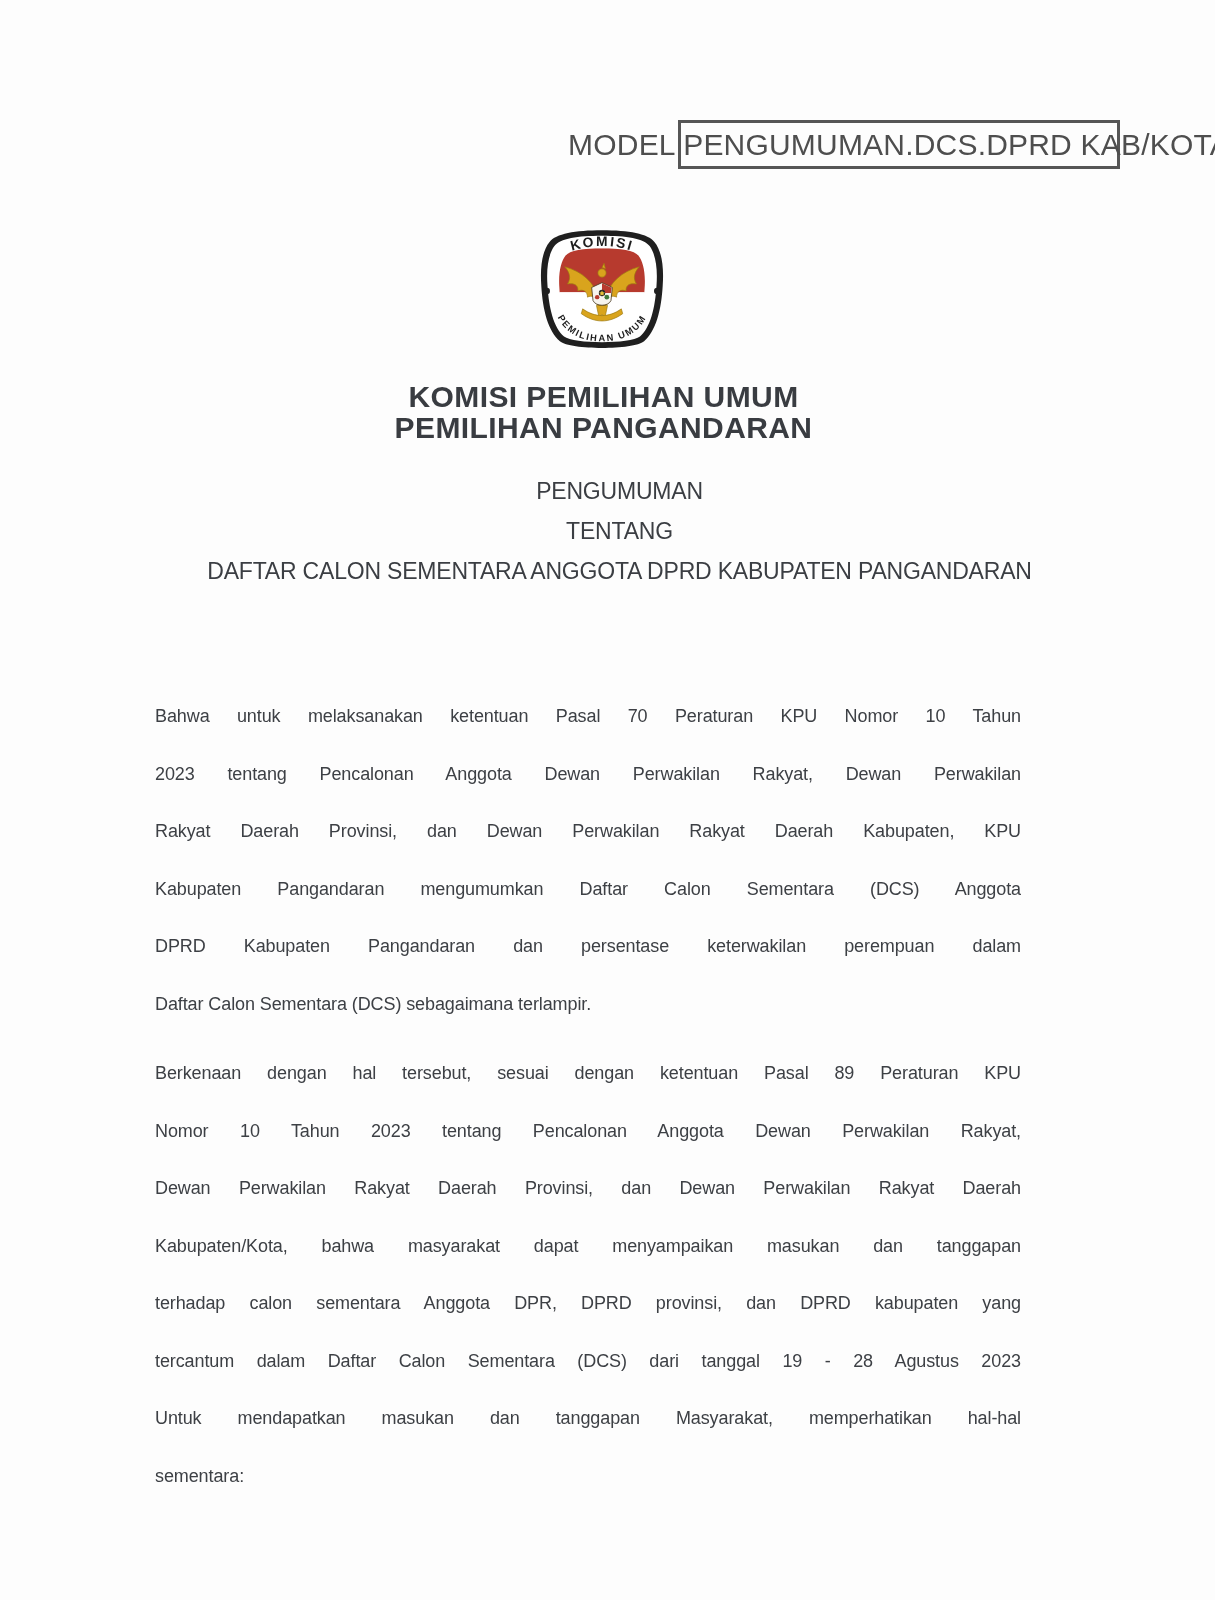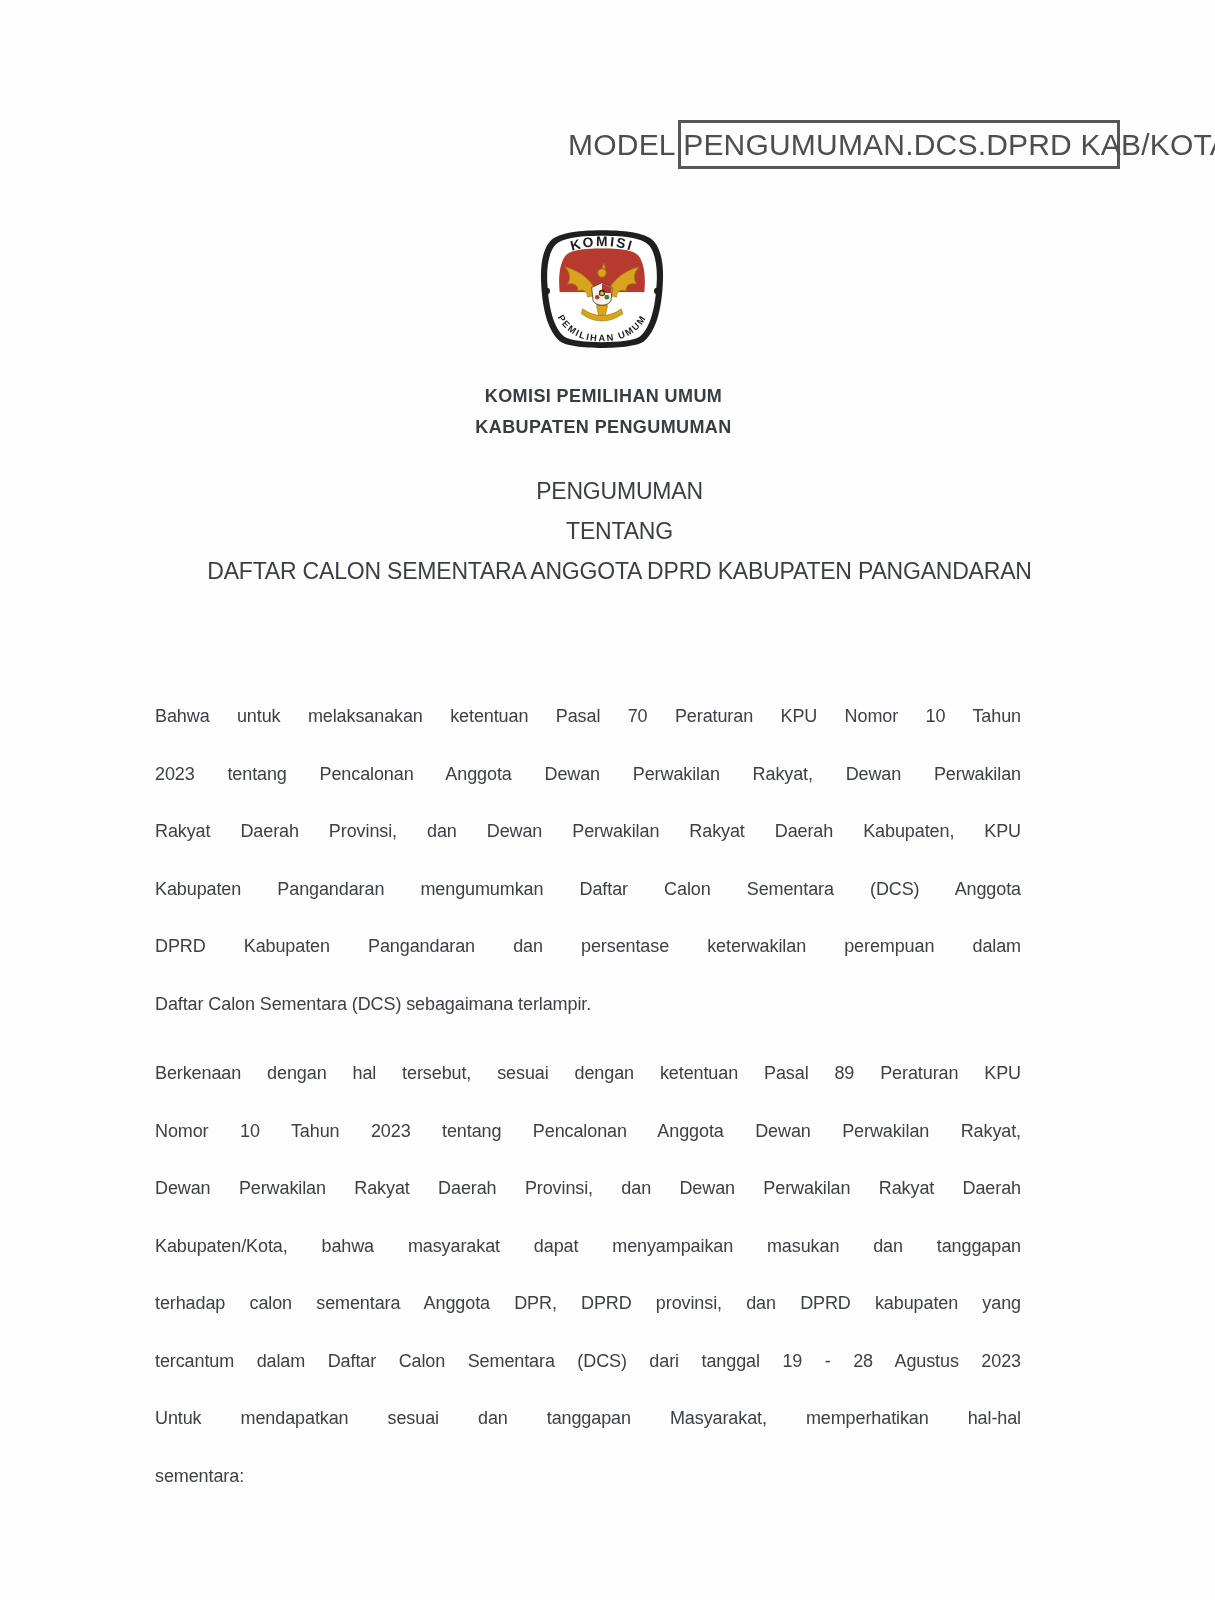--- a/index.html
+++ b/index.html
@@ -33,21 +33,21 @@
     top: 218px; left: 533px;
     width: 138px; height: 150px;
   }
   .logo-wrap svg { width: 100%; height: 100%; display: block; }
   
   .org-heading {
     position: absolute;
     top: 381px; left: 0; width: 1207px;
     text-align: center;
     font-weight: bold;
-    font-size: 18px;
+    font-size: 30px;
     line-height: 31px;
     letter-spacing: 0.4px;
     color: #393c41;
   }
   
   .doc-title {
     position: absolute;
     top: 471px; left: 16px; width: 1207px;
     text-align: center;
     font-size: 23px;
@@ -137,21 +137,21 @@
         <textPath href="#arcTop" startOffset="50%" text-anchor="middle">KOMISI</textPath>
       </text>
       <text font-family="Liberation Sans, sans-serif" font-size="13.5" font-weight="bold" fill="#1d1d1d" letter-spacing="2.5">
         <textPath href="#arcBottom" startOffset="50%" text-anchor="middle">PEMILIHAN UMUM</textPath>
       </text>
     </svg>
   </div>
 
   <div class="org-heading">
     <div>KOMISI PEMILIHAN UMUM</div>
-    <div>KABUPATEN PENGUMUMAN</div>
+    <div>PEMILIHAN PANGANDARAN</div>
   </div>
 
   <div class="doc-title">
     <div>PENGUMUMAN</div>
     <div>TENTANG</div>
     <div>DAFTAR CALON SEMENTARA ANGGOTA DPRD KABUPATEN PANGANDARAN</div>
   </div>
 
   <div class="doc-body">
     <div class="paragraph">
@@ -162,18 +162,18 @@
       <div class="bline">DPRD Kabupaten Pangandaran dan persentase keterwakilan perempuan dalam</div>
       <div class="bline last">Daftar Calon Sementara (DCS) sebagaimana terlampir.</div>
     </div>
     <div class="paragraph">
       <div class="bline">Berkenaan dengan hal tersebut, sesuai dengan ketentuan Pasal 89 Peraturan KPU</div>
       <div class="bline">Nomor 10 Tahun 2023 tentang Pencalonan Anggota Dewan Perwakilan Rakyat,</div>
       <div class="bline">Dewan Perwakilan Rakyat Daerah Provinsi, dan Dewan Perwakilan Rakyat Daerah</div>
       <div class="bline">Kabupaten/Kota, bahwa masyarakat dapat menyampaikan masukan dan tanggapan</div>
       <div class="bline">terhadap calon sementara Anggota DPR, DPRD provinsi, dan DPRD kabupaten yang</div>
       <div class="bline">tercantum dalam Daftar Calon Sementara (DCS) dari tanggal 19 - 28 Agustus 2023</div>
-      <div class="bline">Untuk mendapatkan sesuai dan tanggapan Masyarakat, memperhatikan hal-hal</div>
+      <div class="bline">Untuk mendapatkan masukan dan tanggapan Masyarakat, memperhatikan hal-hal</div>
       <div class="bline last">sementara:</div>
     </div>
   </div>
 
 </div>
 
 </body></html>

